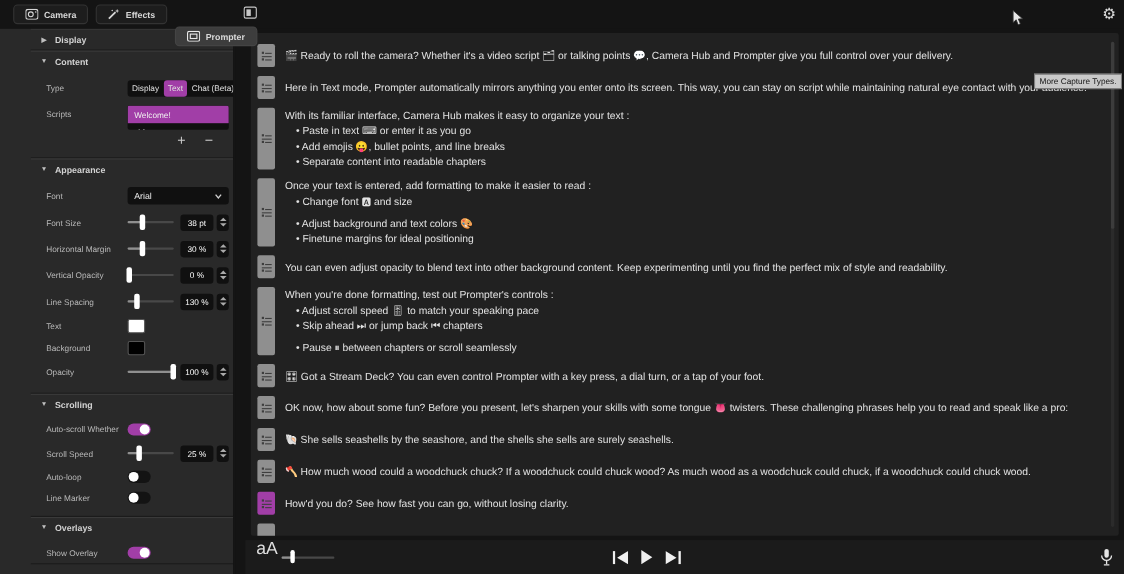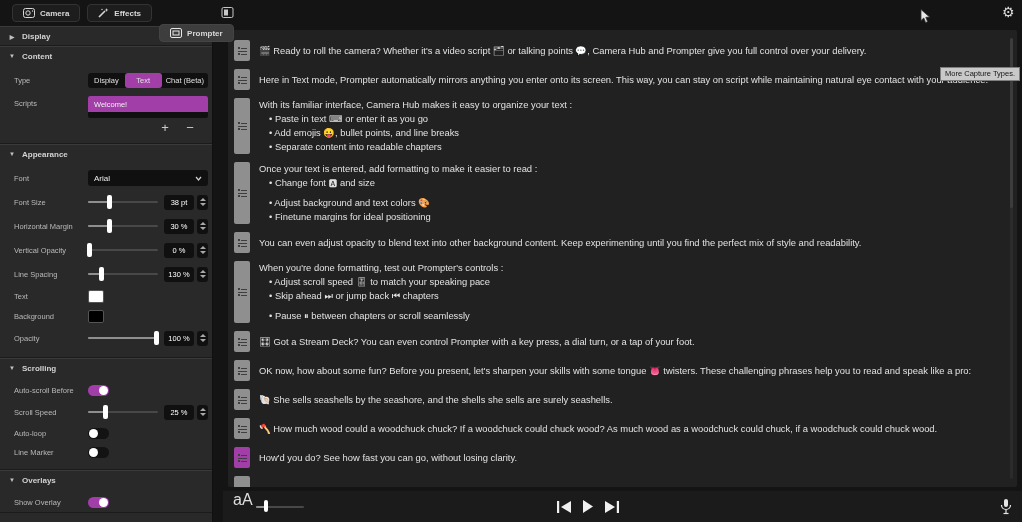--- a/index.html
+++ b/index.html
@@ -17,21 +17,21 @@
          background:#1d1d1d; border:1px solid #333; border-radius:4px;
          color:#d8d8d8; font-size:8px; font-weight:bold; cursor:default; }
   .tab.active { background:#3d3d3d; border-color:#444;margin-top:20px; }
   .tab svg { display:block; }
   .hdr-display-icon { position:absolute; left:221px; top:5px; }
   .gear { position:absolute; left:1002px; top:3px; font-size:14px; color:#dcdcdc; line-height:18px; }
   .cursor { position:absolute; left:920px; top:9px; z-index:50; }
 
   
   .sidebar { position:absolute; top:26px; left:0; width:213px; bottom:0;
-             background:#292929; overflow:hidden; border-right:1px solid #101010; }
+             background:#292929; overflow:hidden; border-right:1px solid #101010;padding-left:28px; }
   .sec { border-top:1px solid #3a3a3a; border-bottom:1px solid #1b1b1b; }
   .sec-h { height:18px; display:flex; align-items:center; padding-left:8px; gap:6px;
            color:#d2d2d2; font-size:8px; font-weight:bold; }
   .tri { font-size:6px; color:#c0c0c0; width:8px; text-align:center; }
   .rows { padding:3px 0 7px 0; }
   .row { display:flex; align-items:center; min-height:24px; padding:0 4px 0 14px; }
   .lbl { flex:0 0 74px; font-size:7.5px; color:#b9b9b9; white-space:nowrap; }
   .ctrl { flex:1; display:flex; align-items:center; }
 
   .seg { display:flex; background:#101010; border-radius:3px; height:15px; flex:1; align-items:stretch; }
@@ -314,21 +314,21 @@
     </div>
   </div>
 
   <div class="sec">
     <div class="sec-h">
       <span class="tri">▼</span>
       <span>Scrolling</span>
     </div>
     <div class="rows">
       <div class="row" style="min-height:20px;">
-        <span class="lbl">Auto-scroll Before</span>
+        <span class="lbl">Auto-scroll Whether</span>
         <div class="ctrl">
             <div class="toggle on">
               <div class="knob"></div>
             </div>
           </div>
       </div>
       <div class="row">
         <span class="lbl">Scroll Speed</span>
         <div class="ctrl">
           <div class="slider">

